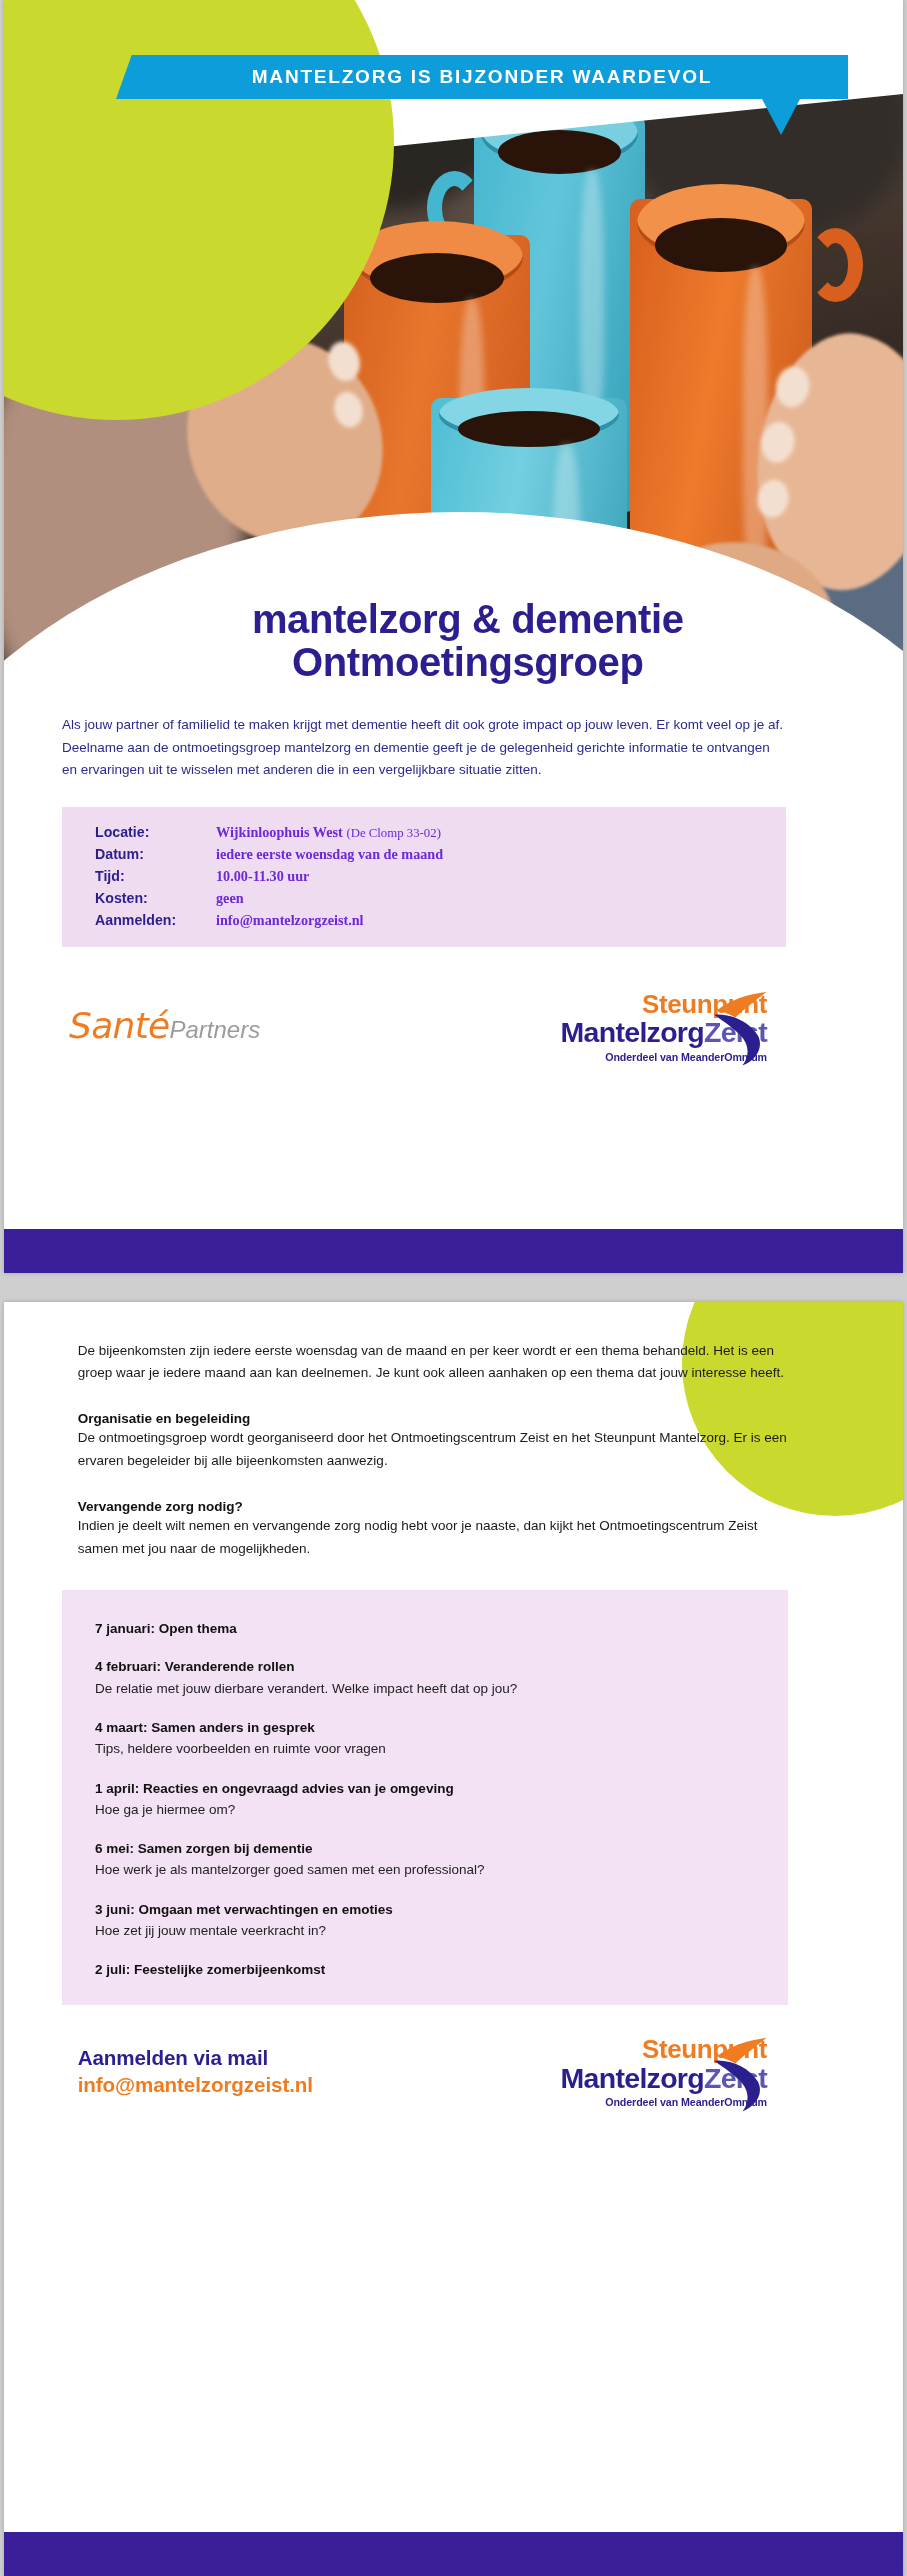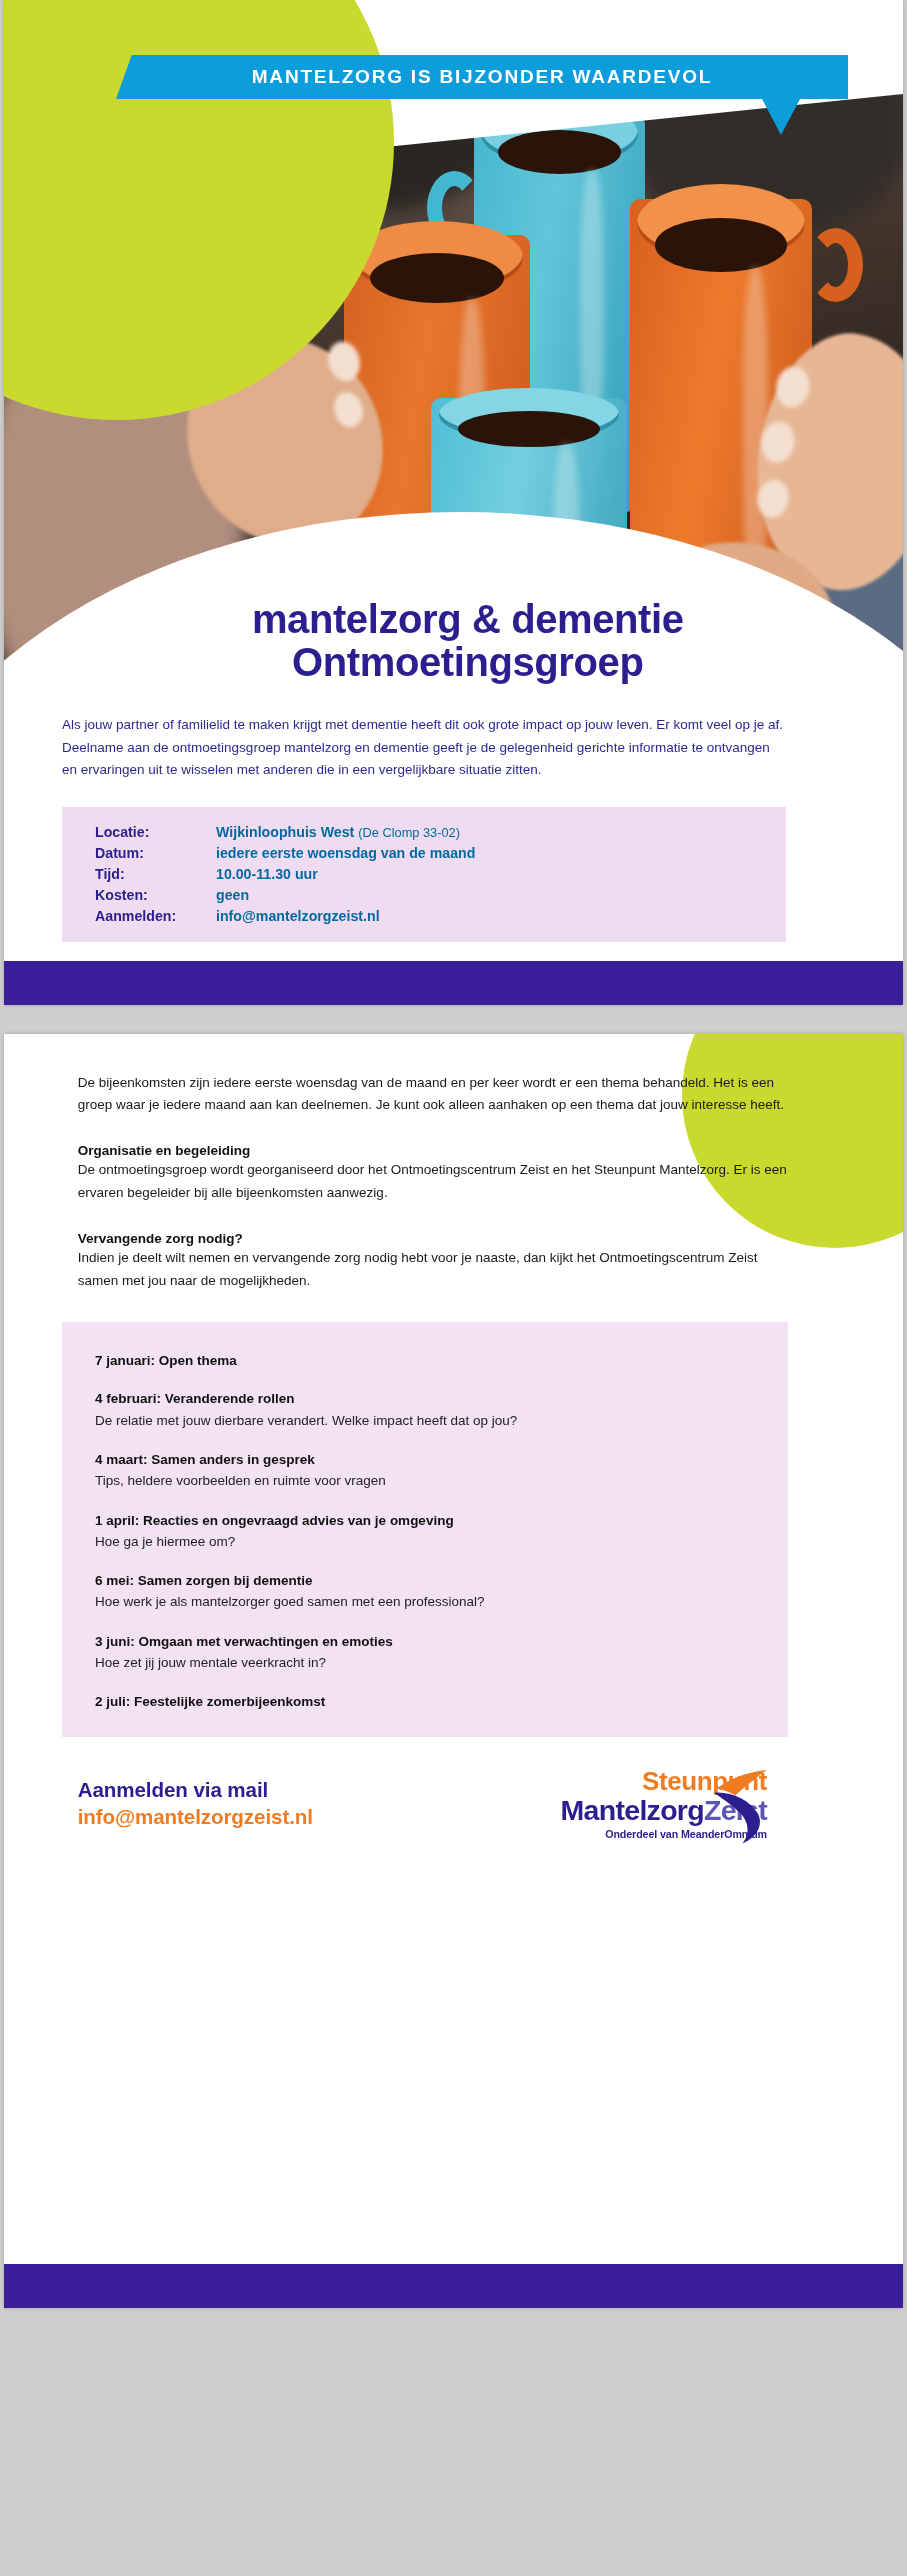--- a/index.html
+++ b/index.html
@@ -12,21 +12,21 @@
 
   
   .page {
     position:relative;
     width:899px;
     margin:0 auto;
     background:#ffffff;
     overflow:hidden;
     box-shadow:0 0 4.3px rgba(0,0,0,.22);
   }
-  .page-1 { height:1005px; }
+  .page-1 { height:1273px; }
   .gap    { height:28.5px; background:#cfcfcf; }
   .page-2 { height:1274px; }
 
   
   .blob-green-top {
     position:absolute;
     left:-165px; top:-135px;
     width:555px; height:555px;
     border-radius:50%;
     background:#c9d92e;
@@ -162,21 +162,21 @@
 
   .infobox {
     margin-top:25.6px;
     background:#efdcf1;
     width:724px;
     padding:17px 0 18.5px 33px;
   }
   .inforow { display:flex; align-items:baseline; margin-bottom:5px; font-size:14.2px; }
   .inforow:last-child { margin-bottom:0; }
   .infokey { color:#2b1f8f; font-weight:700; width:121px; flex:none; }
-  .infoval { color:#0369a1; font-weight:700; }
+  .infoval { color:#6d28d9; font-weight:700;font-family:Liberation Serif, serif; }
   .infoval .sub { font-weight:400; font-size:12.8px; }
 
   .logos { position:relative; margin-top:38px; height:107px; }
   .logo-sante { position:absolute; left:7px; top:20px;font-style:italic; }
   .sante-word { font-size:36px; color:#f07c22; font-weight:400; letter-spacing:-0.7px; font-family:"DejaVu Sans", sans-serif; }
   .sante-partners { font-size:24px; color:#9b9b9b; font-weight:300; letter-spacing:0px; }
   .logo-steun { position:absolute; right:78px; top:5.7px; text-align:right; }
   .st-line1 { font-size:26px; color:#f07c22; font-weight:600; letter-spacing:-0.4px; line-height:1.05;}
   .st-line2 { font-size:28.5px; font-weight:600; letter-spacing:-0.7px; line-height:1.05; }
   .st-m { color:#2b1f8f; }

